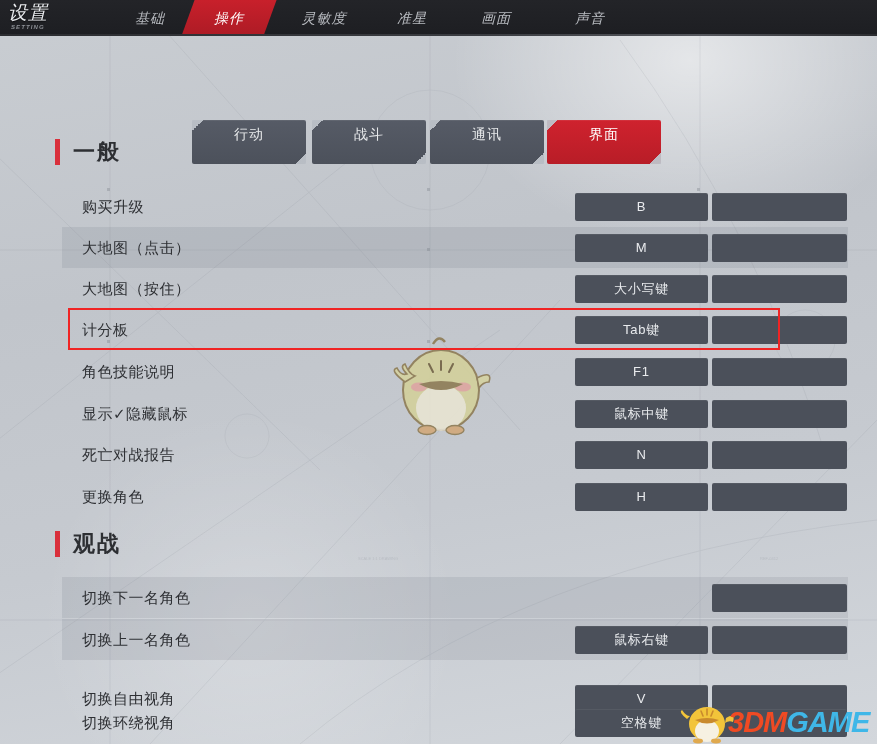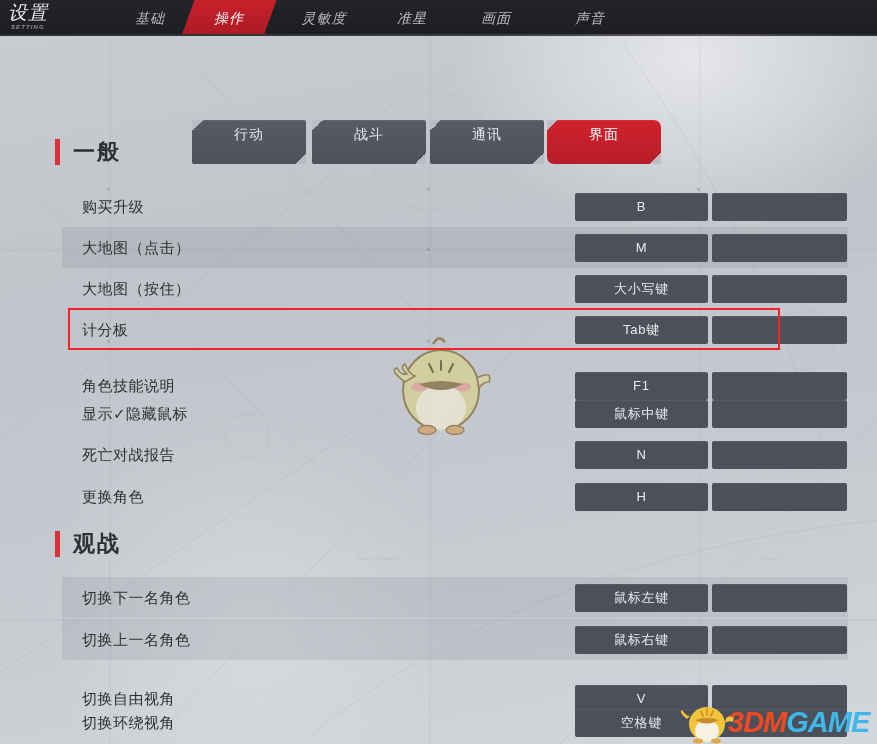--- a/index.html
+++ b/index.html
@@ -355,21 +355,21 @@
         <div class="nav-tab" style="left: 366px; width: 60px;">画面</div>
         <div class="nav-tab" style="left: 460px; width: 60px;">声音</div>
       </div>
     <div id="topnav-underline"></div>
   </div>
 
   <div id="subtabs">
       <div class="subtab" style="left: 0px; width: 114px;"><span class="subtab-notch-l"></span><span class="subtab-notch-r"></span><span>行动</span></div>
       <div class="subtab" style="left: 120px; width: 114px;"><span class="subtab-notch-l"></span><span class="subtab-notch-r"></span><span>战斗</span></div>
       <div class="subtab" style="left: 238px; width: 114px;"><span class="subtab-notch-l"></span><span class="subtab-notch-r"></span><span>通讯</span></div>
-      <div class="subtab active" style="left: 355px; width: 114px; border-radius: 7px;"><span class="subtab-notch-l"></span><span class="subtab-notch-r"></span><span>界面</span></div>
+      <div class="subtab active" style="left: 355px; width: 114px;"><span class="subtab-notch-l"></span><span class="subtab-notch-r"></span><span>界面</span></div>
     </div>
 
   <div id="sections-root">
       <div class="section-header" style="top: 137px;">
         <div class="section-bar"></div>
         <div class="section-title">一般</div>
       </div>
       <div class="row" style="top: 186px;">
         <div class="row-stripe"></div>
         <div class="row-label">购买升级</div>
@@ -387,21 +387,21 @@
         <div class="row-label">大地图（按住）</div>
         <div class="keybtn primary">大小写键</div>
         <div class="keybtn secondary"></div>
       </div>
       <div class="row" style="top: 309px;">
         <div class="row-stripe"></div>
         <div class="row-label">计分板</div>
         <div class="keybtn primary">Tab键</div>
         <div class="keybtn secondary"></div>
       </div>
-      <div class="row" style="top: 351px; margin-top: 14px;">
+      <div class="row" style="top: 351px;">
         <div class="row-stripe"></div>
         <div class="row-label">角色技能说明</div>
         <div class="keybtn primary">F1</div>
         <div class="keybtn secondary"></div>
       </div>
       <div class="row" style="top: 393px;">
         <div class="row-stripe"></div>
         <div class="row-label">显示✓隐藏鼠标</div>
         <div class="keybtn primary">鼠标中键</div>
         <div class="keybtn secondary"></div>
@@ -418,21 +418,20 @@
         <div class="keybtn primary">H</div>
         <div class="keybtn secondary"></div>
       </div>
       <div class="section-header" style="top: 529px;">
         <div class="section-bar"></div>
         <div class="section-title">观战</div>
       </div>
       <div class="row alt" style="top: 577px;">
         <div class="row-stripe"></div>
         <div class="row-label">切换下一名角色</div>
-        <div class="keybtn primary">鼠标左键</div>
         <div class="keybtn secondary"></div>
       </div>
       <div class="row alt" style="top: 619px;">
         <div class="row-stripe"></div>
         <div class="row-label">切换上一名角色</div>
         <div class="keybtn primary">鼠标右键</div>
         <div class="keybtn secondary"></div>
       </div>
       <div class="row" style="top: 660px; margin-top: 18px;">
         <div class="row-stripe"></div>

